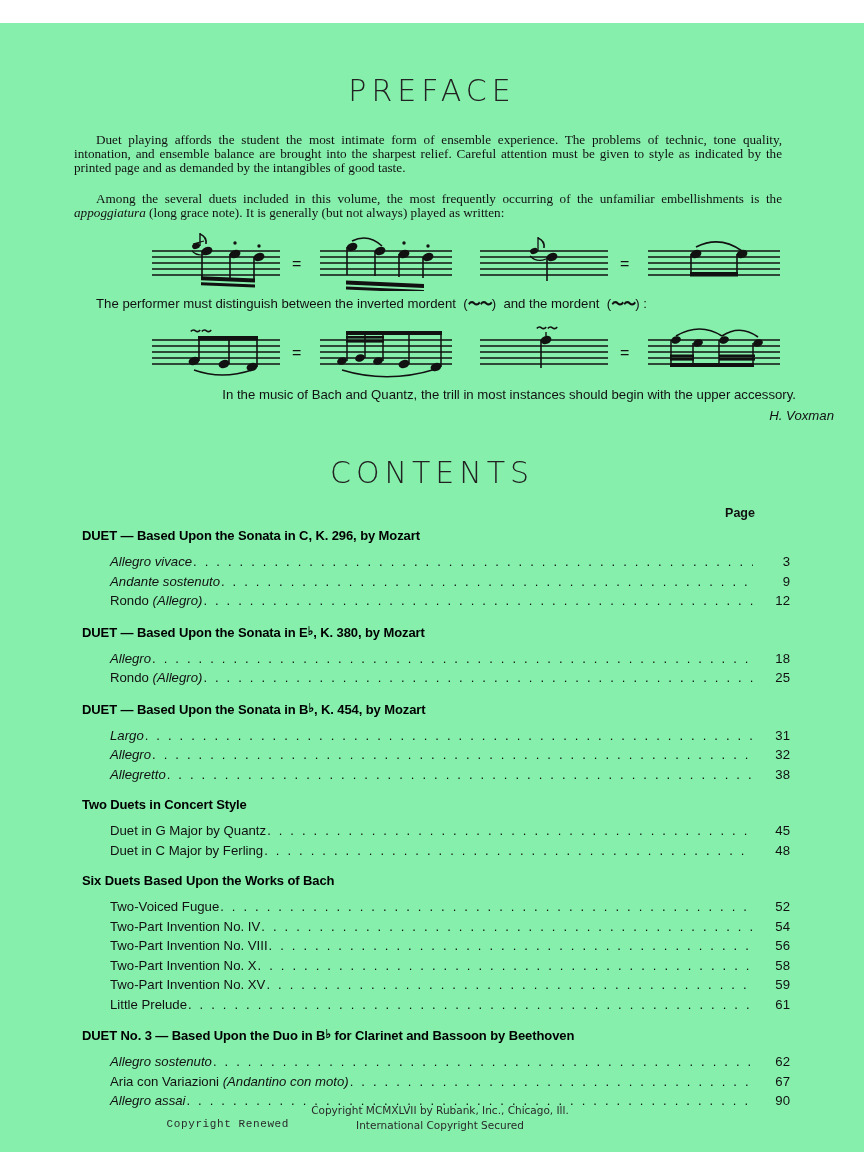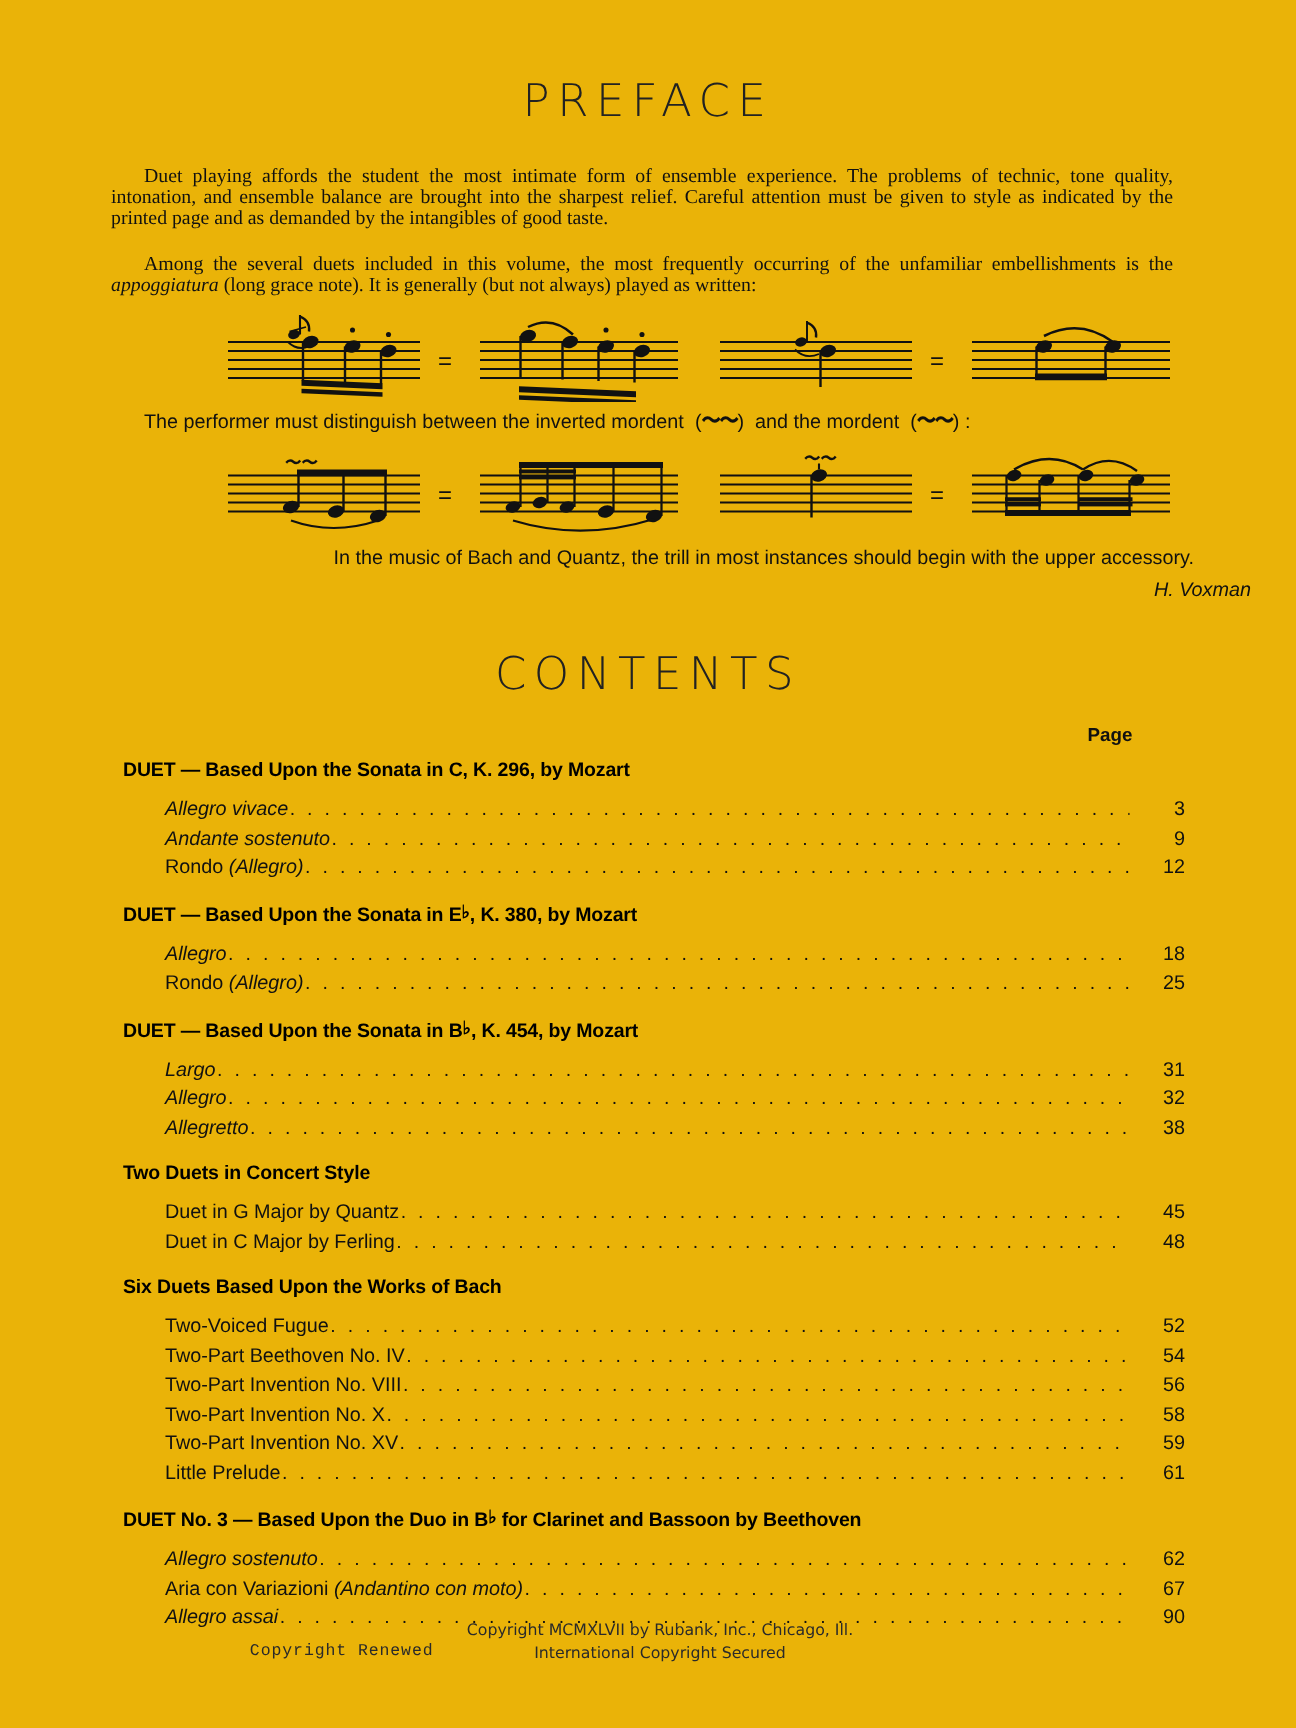--- a/index.html
+++ b/index.html
@@ -12,21 +12,22 @@
     height: 1152px;
     position: relative;
     font-family: "Liberation Sans", sans-serif;
     color: #1a1a1a;
     overflow: hidden;
   }
 
   .page {
     position: absolute;
     inset: 0;
-    background: #eab308;
+    background: #86efac;
+    margin-top: 23px;
   }
 
   
   .doc-title {
     position: absolute;
     left: 0;
     width: 864px;
     text-align: center;
     font-family: "DejaVu Sans", sans-serif;
     font-weight: 300;
@@ -462,21 +463,21 @@
         </div>
       </div>
       <div class="toc-section">
         <div class="toc-heading"><span>Six Duets Based Upon the Works of Bach</span></div>
         <div class="toc-entry">
           <span class="title">Two-Voiced Fugue</span>
           <span class="leader">. . . . . . . . . . . . . . . . . . . . . . . . . . . . . . . . . . . . . . . . . . . . . . . . . . . . . . . . . . . . . . . . . . . . . . . . . . . . . . . . . . . . . . . . . . . . . . . . . . . . . . . . . . . . . . . . . . . . . . . . . . . . . . . . . . . . . . . . . . . . . . . . . . . . . . . . . . . . . . . . </span>
           <span class="pageno">52</span>
         </div>
         <div class="toc-entry">
-          <span class="title">Two-Part Beethoven No. IV</span>
+          <span class="title">Two-Part Invention No. IV</span>
           <span class="leader">. . . . . . . . . . . . . . . . . . . . . . . . . . . . . . . . . . . . . . . . . . . . . . . . . . . . . . . . . . . . . . . . . . . . . . . . . . . . . . . . . . . . . . . . . . . . . . . . . . . . . . . . . . . . . . . . . . . . . . . . . . . . . . . . . . . . . . . . . . . . . . . . . . . . . . . . . . . . . . . . </span>
           <span class="pageno">54</span>
         </div>
         <div class="toc-entry">
           <span class="title">Two-Part Invention No. VIII</span>
           <span class="leader">. . . . . . . . . . . . . . . . . . . . . . . . . . . . . . . . . . . . . . . . . . . . . . . . . . . . . . . . . . . . . . . . . . . . . . . . . . . . . . . . . . . . . . . . . . . . . . . . . . . . . . . . . . . . . . . . . . . . . . . . . . . . . . . . . . . . . . . . . . . . . . . . . . . . . . . . . . . . . . . . </span>
           <span class="pageno">56</span>
         </div>
         <div class="toc-entry">
           <span class="title">Two-Part Invention No. X</span>

